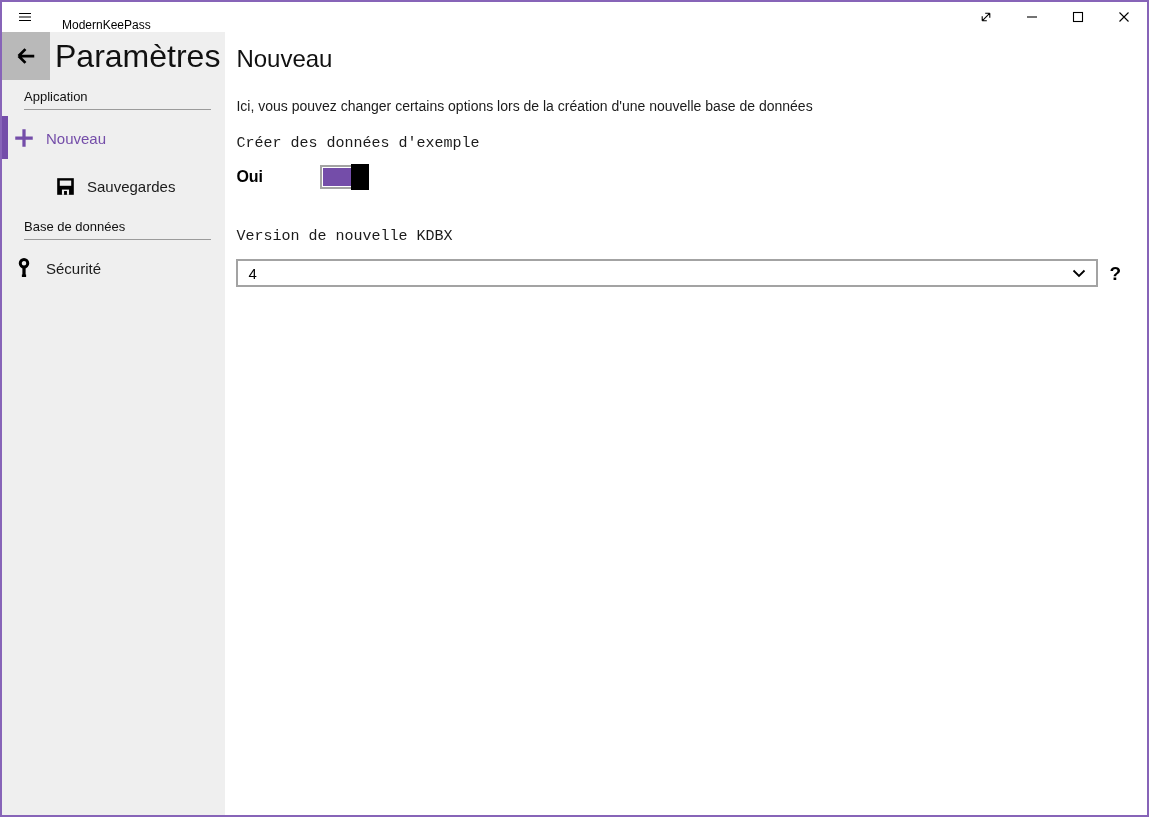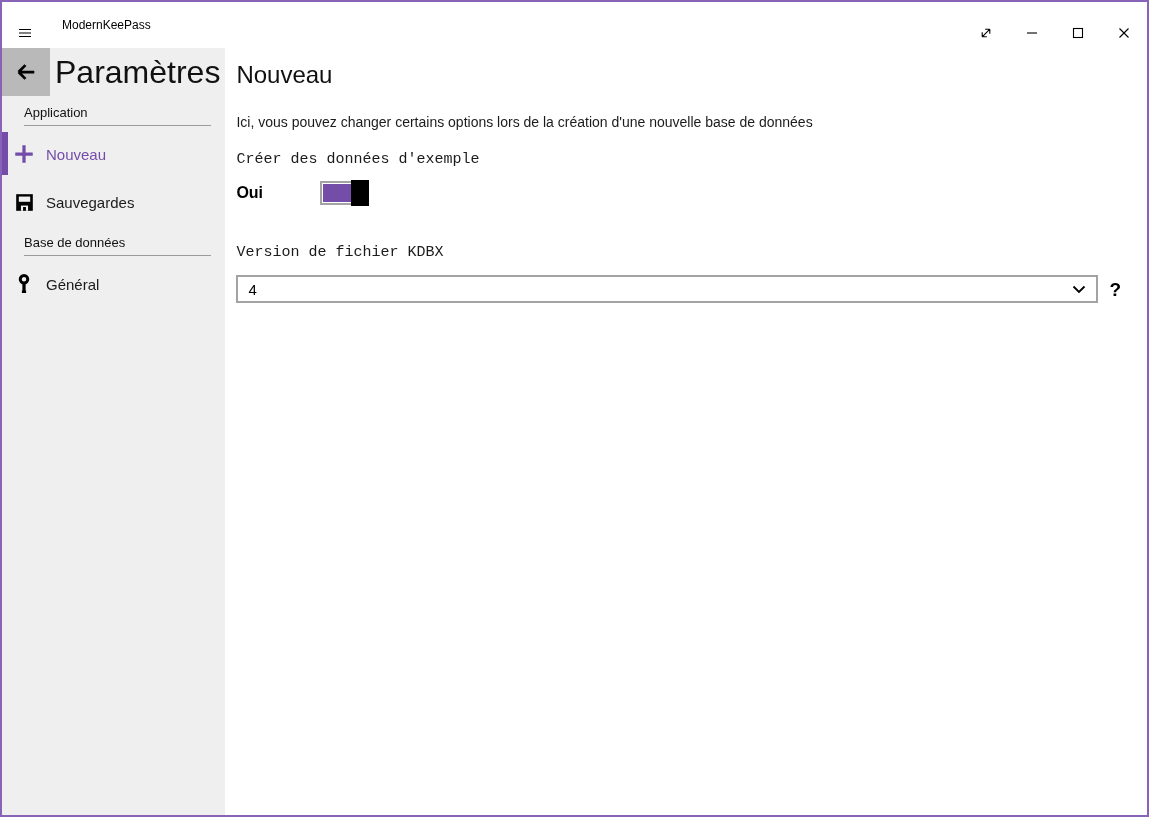--- a/index.html
+++ b/index.html
@@ -3,34 +3,34 @@
 <meta charset="utf-8">
 <style>
   html,body{margin:0;padding:0;background:#d0d0d0;}
   .window{
     position:relative;width:1149px;height:817px;box-sizing:border-box;
     border:2px solid #8764b8;background:#ffffff;overflow:hidden;
     font-family:"Liberation Sans","DejaVu Sans",sans-serif;color:#1b1b1b;
     -webkit-font-smoothing:antialiased;
   }
   
-  .titlebar{height:30px;display:flex;align-items:flex-start;background:#ffffff;margin-top:16px;}
+  .titlebar{height:30px;display:flex;align-items:flex-end;background:#ffffff;}
   .menu-btn{width:46px;height:30px;display:flex;align-items:center;justify-content:center;cursor:pointer;background:transparent;border:none;}
   .app-title{font-size:12px;margin-left:14px;color:#000;}
   .tb-spacer{flex:1;}
   .tb-btn{width:46px;height:30px;display:flex;align-items:center;justify-content:center;background:transparent;border:none;cursor:pointer;}
   
   .app-body{display:flex;height:calc(817px - 4px - 30px);}
   .sidebar{width:248px;background:#efefef;display:flex;flex-direction:column;}
   .sidebar-header{display:flex;height:48px;flex:0 0 48px;}
   .back-btn{width:48px;height:48px;background:#b9b9b9;border:none;display:flex;align-items:center;justify-content:center;cursor:pointer;}
   .sidebar-title{flex:1;display:flex;align-items:center;justify-content:center;font-size:32px;font-weight:300;color:#111;}
   .section-label{margin:9px 14px 0 22px;padding-bottom:5px;font-size:13px;color:#111;border-bottom:1px solid #9b9b9b;}
   .nav-item{height:48px;display:flex;align-items:center;position:relative;cursor:pointer;margin-top:4px;}
-  .nav-item + .nav-item{margin-top:0;}
+  .nav-item + .nav-item{margin-top:0;padding-left:41px;}
   .nav-icon{width:44px;display:flex;align-items:center;justify-content:center;flex:0 0 44px;}
   .nav-label{font-size:15px;color:#1b1b1b;}
   .nav-item.selected .nav-label{color:#744da9;}
   .nav-item.selected::before{content:"";position:absolute;left:0;top:2px;bottom:3px;width:6px;background:#744da9;}
   
   .main{flex:1;background:#ffffff;padding:12px 26px 0 11px;box-sizing:border-box;}
   .page-title{font-size:24px;font-weight:300;color:#111;margin:0 0 0 0;line-height:30px;}
   .page-desc{font-size:14px;margin-top:24px;color:#1b1b1b;}
   .field-label{font-size:15px;margin-top:21px;color:#1b1b1b;font-family:Liberation Mono, monospace;}
   .toggle-row{display:flex;align-items:center;margin-top:12px;height:26px;}
@@ -133,38 +133,38 @@
 
 
       <div class="nav-item">
         <span class="nav-icon">
           <svg width="18" height="20" viewBox="0 0 14 16">
             <circle cx="7" cy="4.2" r="3" fill="none" stroke="#000" stroke-width="2.4"></circle>
             <path d="M7 7.2 V14.6" stroke="#000" stroke-width="2.6"></path>
             <path d="M7 13.2 v2" stroke="#000" stroke-width="3.4"></path>
           </svg>
         </span>
-        <span class="nav-label">Général</span>
+        <span class="nav-label">Sécurité</span>
       </div>
     </div>
 
     <div class="main">
       <h1 class="page-title">Nouveau</h1>
       <div class="page-desc">Ici, vous pouvez changer certains options lors de la création d'une nouvelle base de données</div>
 
       <div class="field-label">Créer des données d'exemple</div>
       <div class="toggle-row">
         <span class="toggle-state">Oui</span>
         <div class="toggle">
           <span class="fill"></span>
           <span class="thumb"></span>
         </div>
       </div>
 
-      <div class="field-label kdbx-label">Version de fichier KDBX</div>
+      <div class="field-label kdbx-label">Version de nouvelle KDBX</div>
       <div class="kdbx-row">
         <div class="combobox">
           <span class="value">4</span>
           <span>
             <svg width="14" height="9" viewBox="0 0 14 9">
                 <path d="M1.5 1.5 7 7 12.5 1.5" stroke="#000" stroke-width="1.8" fill="none"></path>
               </svg>
           </span>
         </div>
         <button class="help-btn">?</button>

